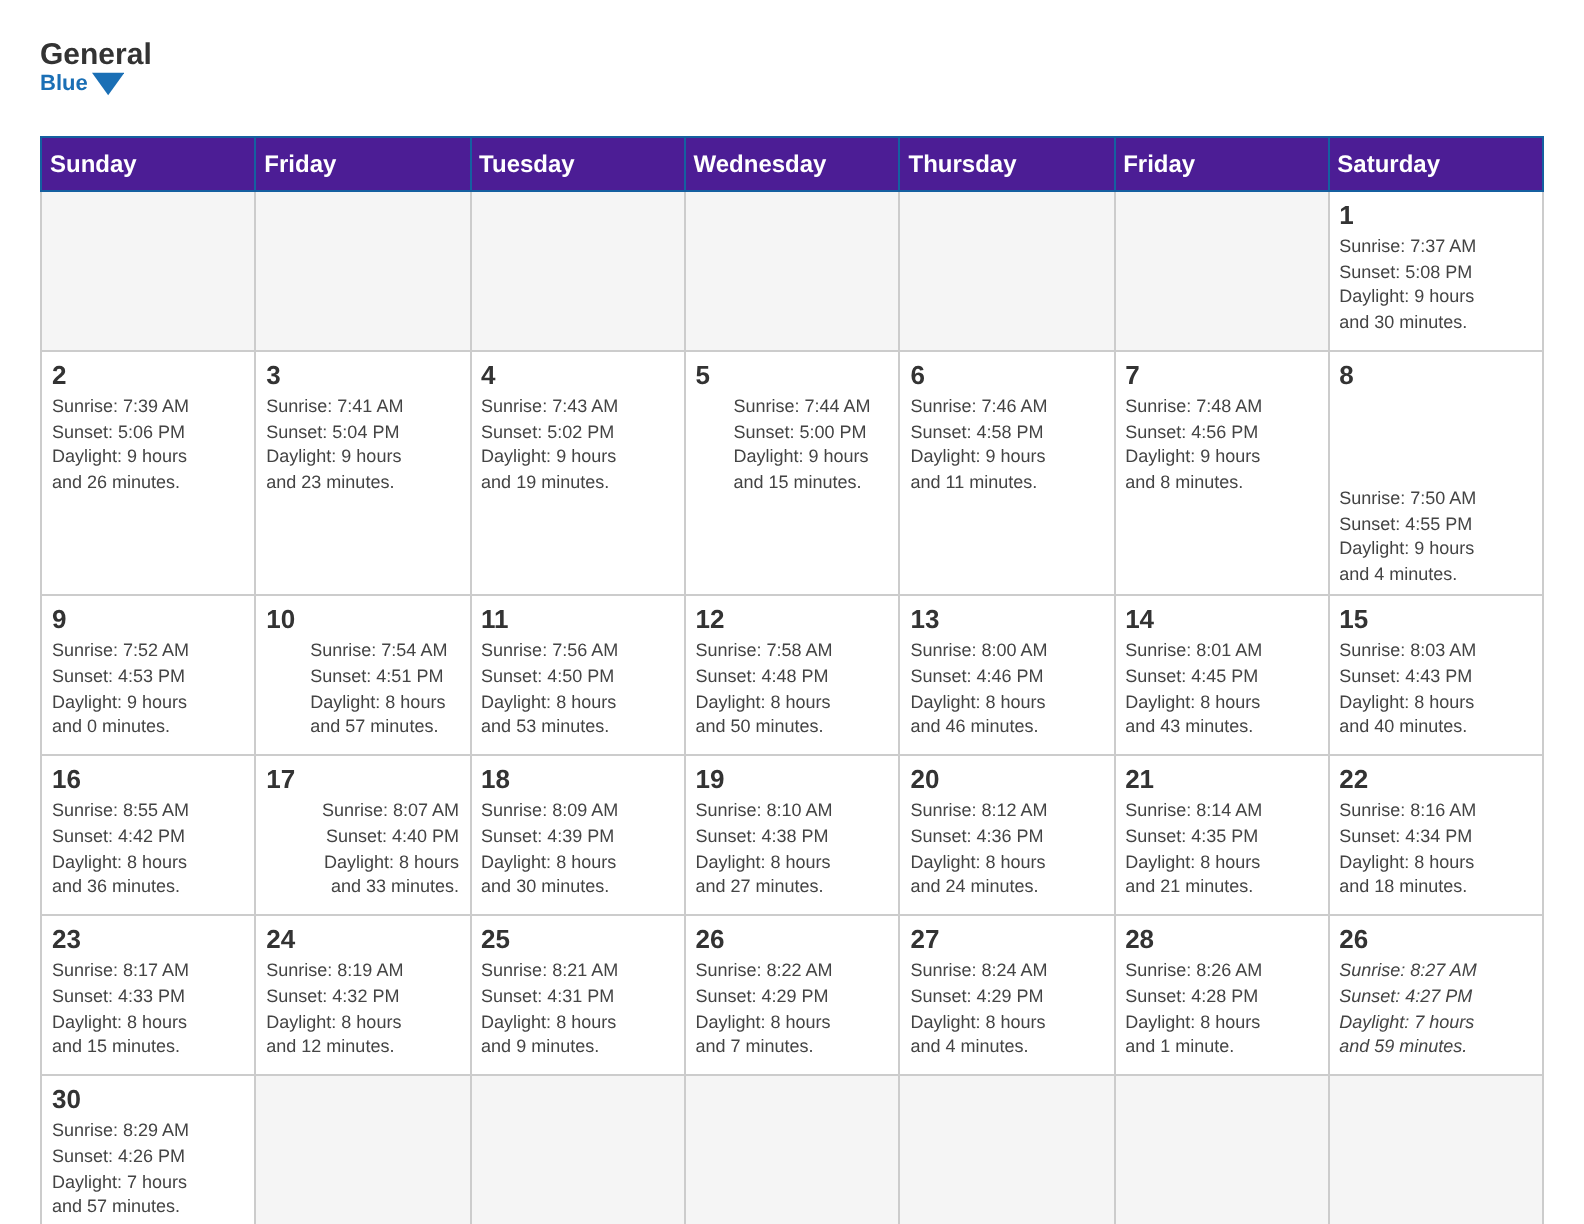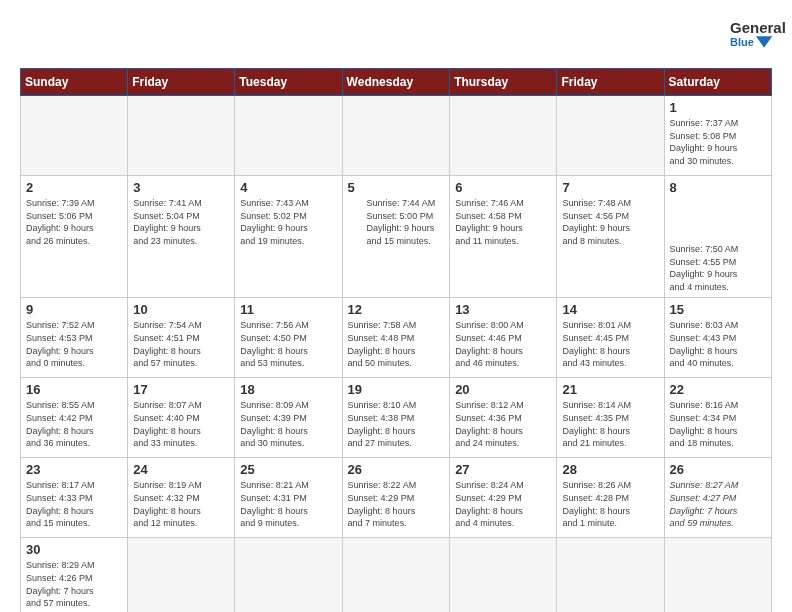--- a/index.html
+++ b/index.html
@@ -5,21 +5,21 @@
     * { box-sizing: border-box; margin: 0; padding: 0; }
     body {
       font-family: Arial, sans-serif;
       background: #fff;
       width: 792px;
       min-height: 612px;
       padding: 20px;
     }
     .header {
       display: flex;
-      justify-content: flex-end;
+      justify-content: flex-start;
       align-items: flex-start;
       margin-bottom: 10px;
     }
     .logo {
       display: flex;
       align-items: center;
       gap: 4px;
     }
     .title-block {
       text-align: right;
@@ -32,21 +32,21 @@
     .location {
       font-size: 14px;
       color: #555;
     }
     .calendar {
       width: 100%;
       border-collapse: collapse;
       border: 1px solid #ccc;
     }
     .calendar th {
-      background-color: #7f1d1d;
+      background-color: #4c1d95;
       color: #fff;
       font-size: 12px;
       font-weight: bold;
       padding: 6px 4px;
       text-align: left;
       border: 1px solid #1560a0;
     }
     .calendar td {
       border: 1px solid #ccc;
       vertical-align: top;
@@ -181,21 +181,21 @@
       <tr>
         <td>
           <span class="day-number">9</span>
           <div class="day-info" style="white-space: pre-line;">Sunrise: 7:52 AM
 Sunset: 4:53 PM
 Daylight: 9 hours
 and 0 minutes.</div>
         </td>
         <td>
           <span class="day-number">10</span>
-          <div class="day-info" style="white-space: pre-line;">Sunrise: 7:54 AM
+          <div class="day-info" style="white-space: pre-line; margin-left: 22px;">Sunrise: 7:54 AM
 Sunset: 4:51 PM
 Daylight: 8 hours
 and 57 minutes.</div>
         </td>
         <td>
           <span class="day-number">11</span>
           <div class="day-info" style="white-space: pre-line;">Sunrise: 7:56 AM
 Sunset: 4:50 PM
 Daylight: 8 hours
 and 53 minutes.</div>
@@ -232,21 +232,21 @@
       <tr>
         <td>
           <span class="day-number">16</span>
           <div class="day-info" style="white-space: pre-line;">Sunrise: 8:55 AM
 Sunset: 4:42 PM
 Daylight: 8 hours
 and 36 minutes.</div>
         </td>
         <td>
           <span class="day-number">17</span>
-          <div class="day-info" style="white-space: pre-line;">Sunrise: 8:07 AM
+          <div class="day-info" style="white-space: pre-line; text-align: right;">Sunrise: 8:07 AM
 Sunset: 4:40 PM
 Daylight: 8 hours
 and 33 minutes.</div>
         </td>
         <td>
           <span class="day-number">18</span>
           <div class="day-info" style="white-space: pre-line;">Sunrise: 8:09 AM
 Sunset: 4:39 PM
 Daylight: 8 hours
 and 30 minutes.</div>

